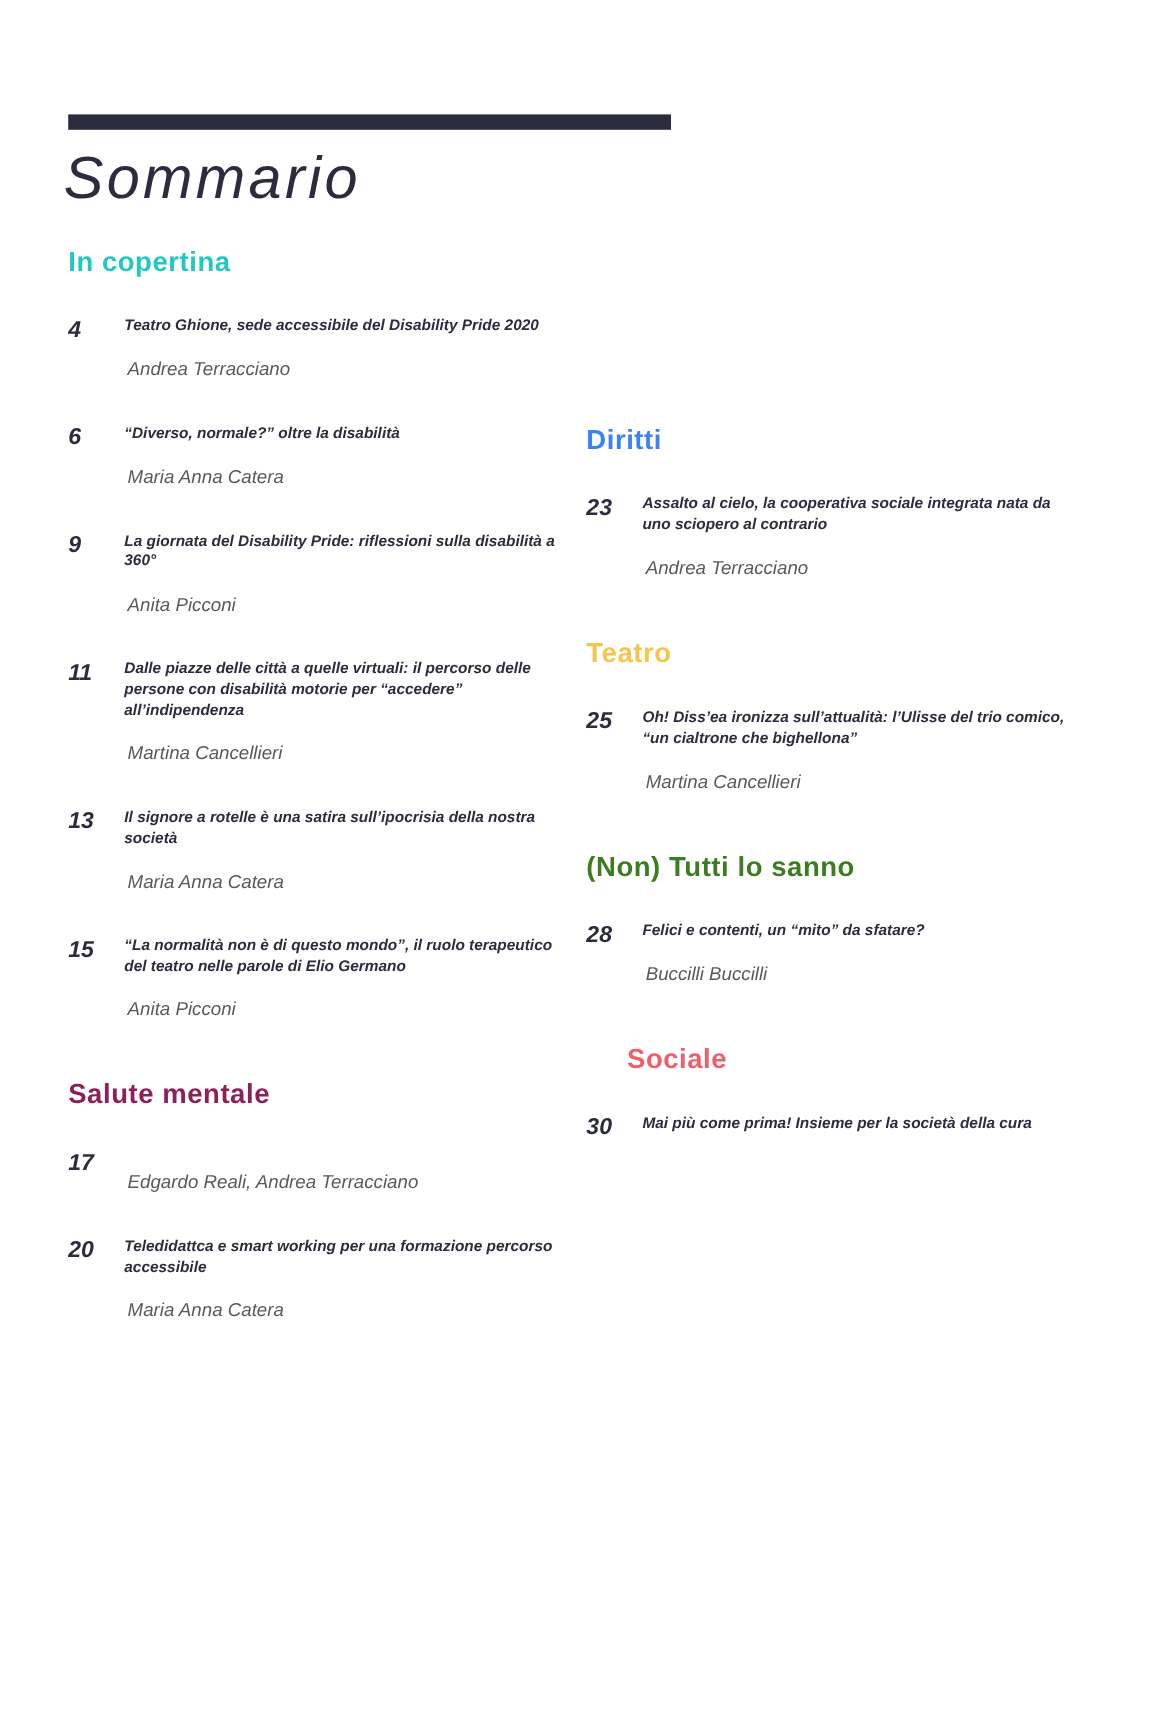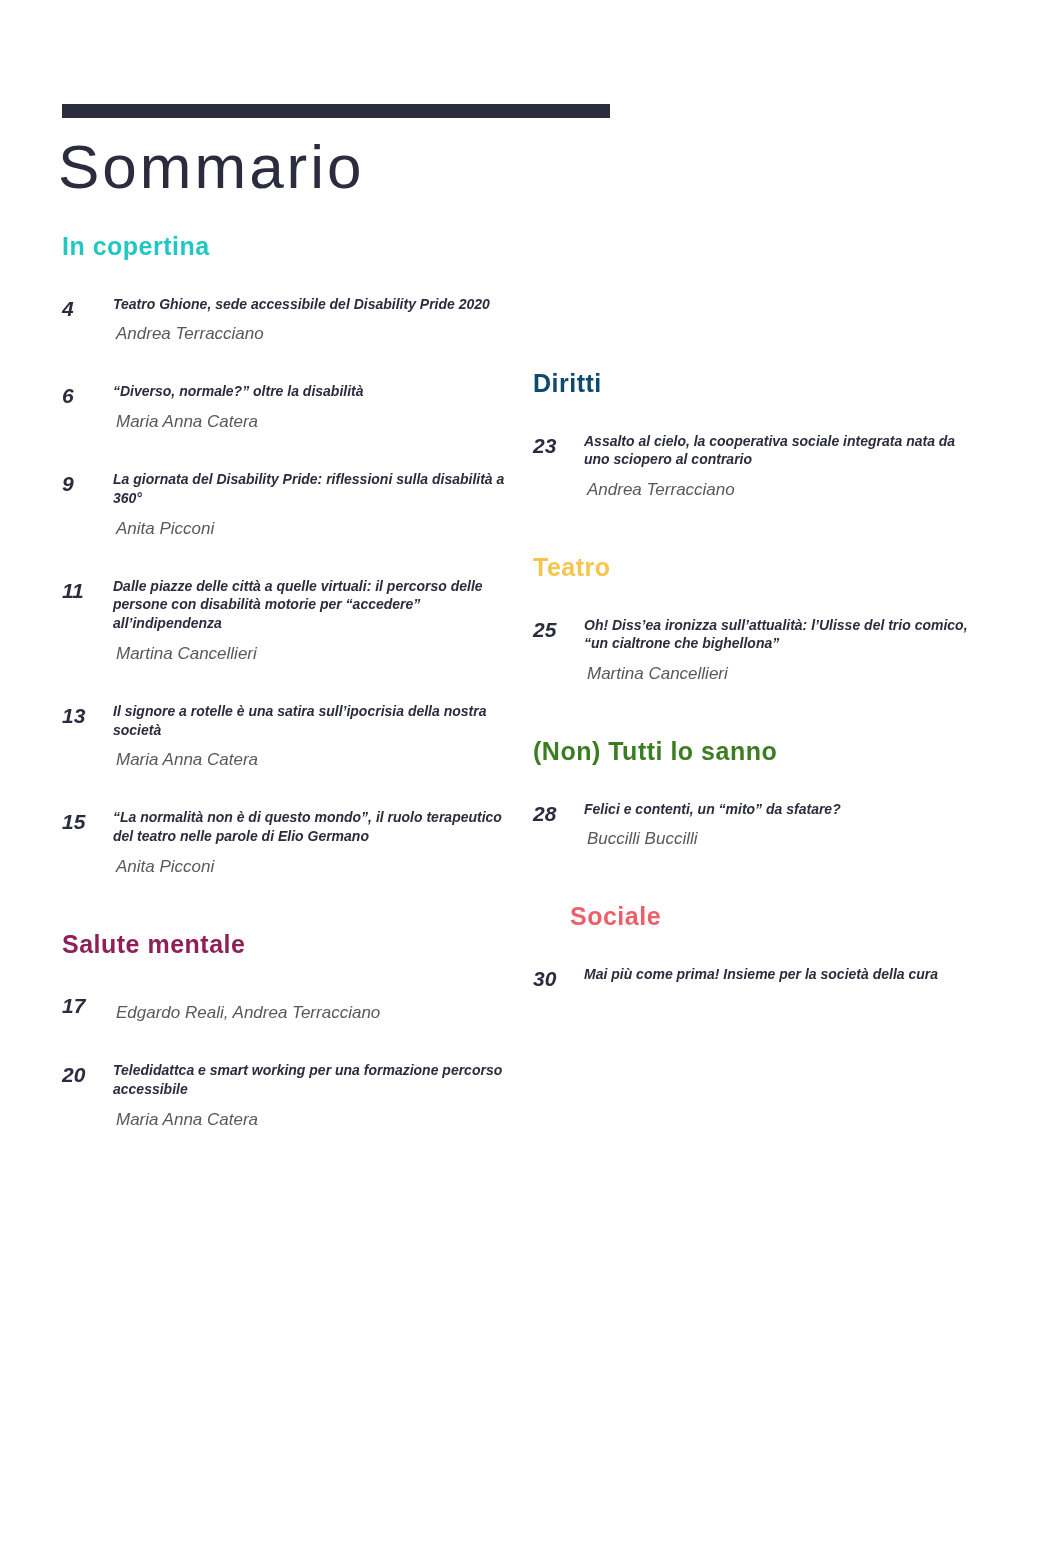--- a/index.html
+++ b/index.html
@@ -6,22 +6,23 @@
   body{
     width:1058px;height:1558px;
     font-family:"Liberation Sans",sans-serif;
     color:#2b2d3e;
     overflow:hidden;
   }
   .page{box-sizing:border-box;padding:104px 62px 0 62px;}
   .topbar{width:548px;height:14px;background:#2b2d3e;}
   .page-title{
     margin:16px 0 0 -4px;
-    font-size:62px;
+    font-size:54px;
     font-weight:100;
+    font-style:italic;
     letter-spacing:3px;
     color:#2b2d3e;
     line-height:1.05;
   }
   .columns{display:flex;margin-top:34px;align-items:center;}
   .col-left{width:471px;flex-shrink:0;}
   .col-right{flex:1;}
   .section-heading{
     margin:0 0 34px 0;
     font-size:25px;
@@ -38,21 +39,21 @@
     color:#2b2d3e;
   }
   .body{padding-right:14px;}
   .title{
     font-size:14px;font-weight:700;font-style:italic;
     line-height:1.34;
     color:#2b2d3e;
     max-width:400px;
   }
   .authors{
-    margin-top:11px;
+    margin-top:21px;
     padding-left:3px;
     font-size:17px;font-style:italic;font-weight:400;
     color:#58585e;
   }
 </style>
 </head>
 <body>
 
 <div class="page">
   <div class="topbar"></div>
@@ -111,21 +112,21 @@
         </div>
         <div class="entry">
           <div class="num">20</div>
           <div class="body">
             <div class="title">Teledidattca e smart working per una formazione percorso accessibile</div>
             <div class="authors">Maria Anna Catera</div>
           </div>
         </div>
       </div>
     <div class="col-right" id="col-right">
-        <h2 class="section-heading" style="color: #0c4a6e;">Diritti</h2>
+        <h2 class="section-heading" style="color: #3b82f6;">Diritti</h2>
         <div class="entry">
           <div class="num">23</div>
           <div class="body">
             <div class="title">Assalto al cielo, la cooperativa sociale integrata nata da uno sciopero al contrario</div>
             <div class="authors">Andrea Terracciano</div>
           </div>
         </div>
         <h2 class="section-heading" style="color: rgb(246, 197, 76);">Teatro</h2>
         <div class="entry">
           <div class="num">25</div>

